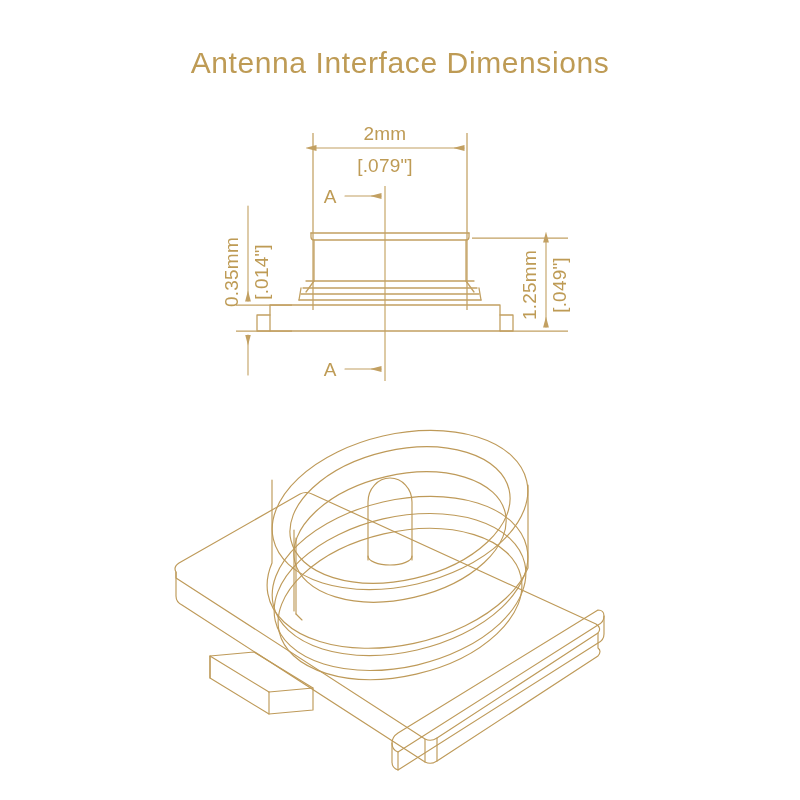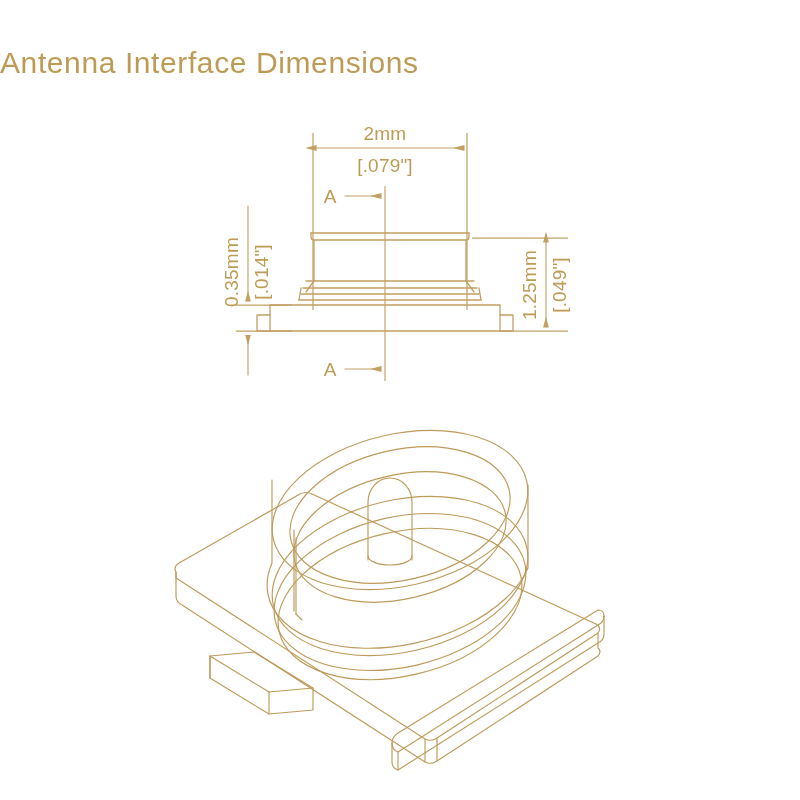--- a/index.html
+++ b/index.html
@@ -19,21 +19,21 @@
     position: relative;
     width: 800px;
     height: 800px;
     background: #ffffff;
   }
   #page-title {
     position: absolute;
     left: 0;
     top: 46px;
     width: 800px;
-    text-align: left;
+    text-align: center;
     font-family: "Liberation Sans", sans-serif;
     font-size: 30px;
     font-weight: 400;
     letter-spacing: 0.6px;
     color: #BE9B55;
     white-space: nowrap;
   }
   svg.drawing {
     position: absolute;
     left: 0;

